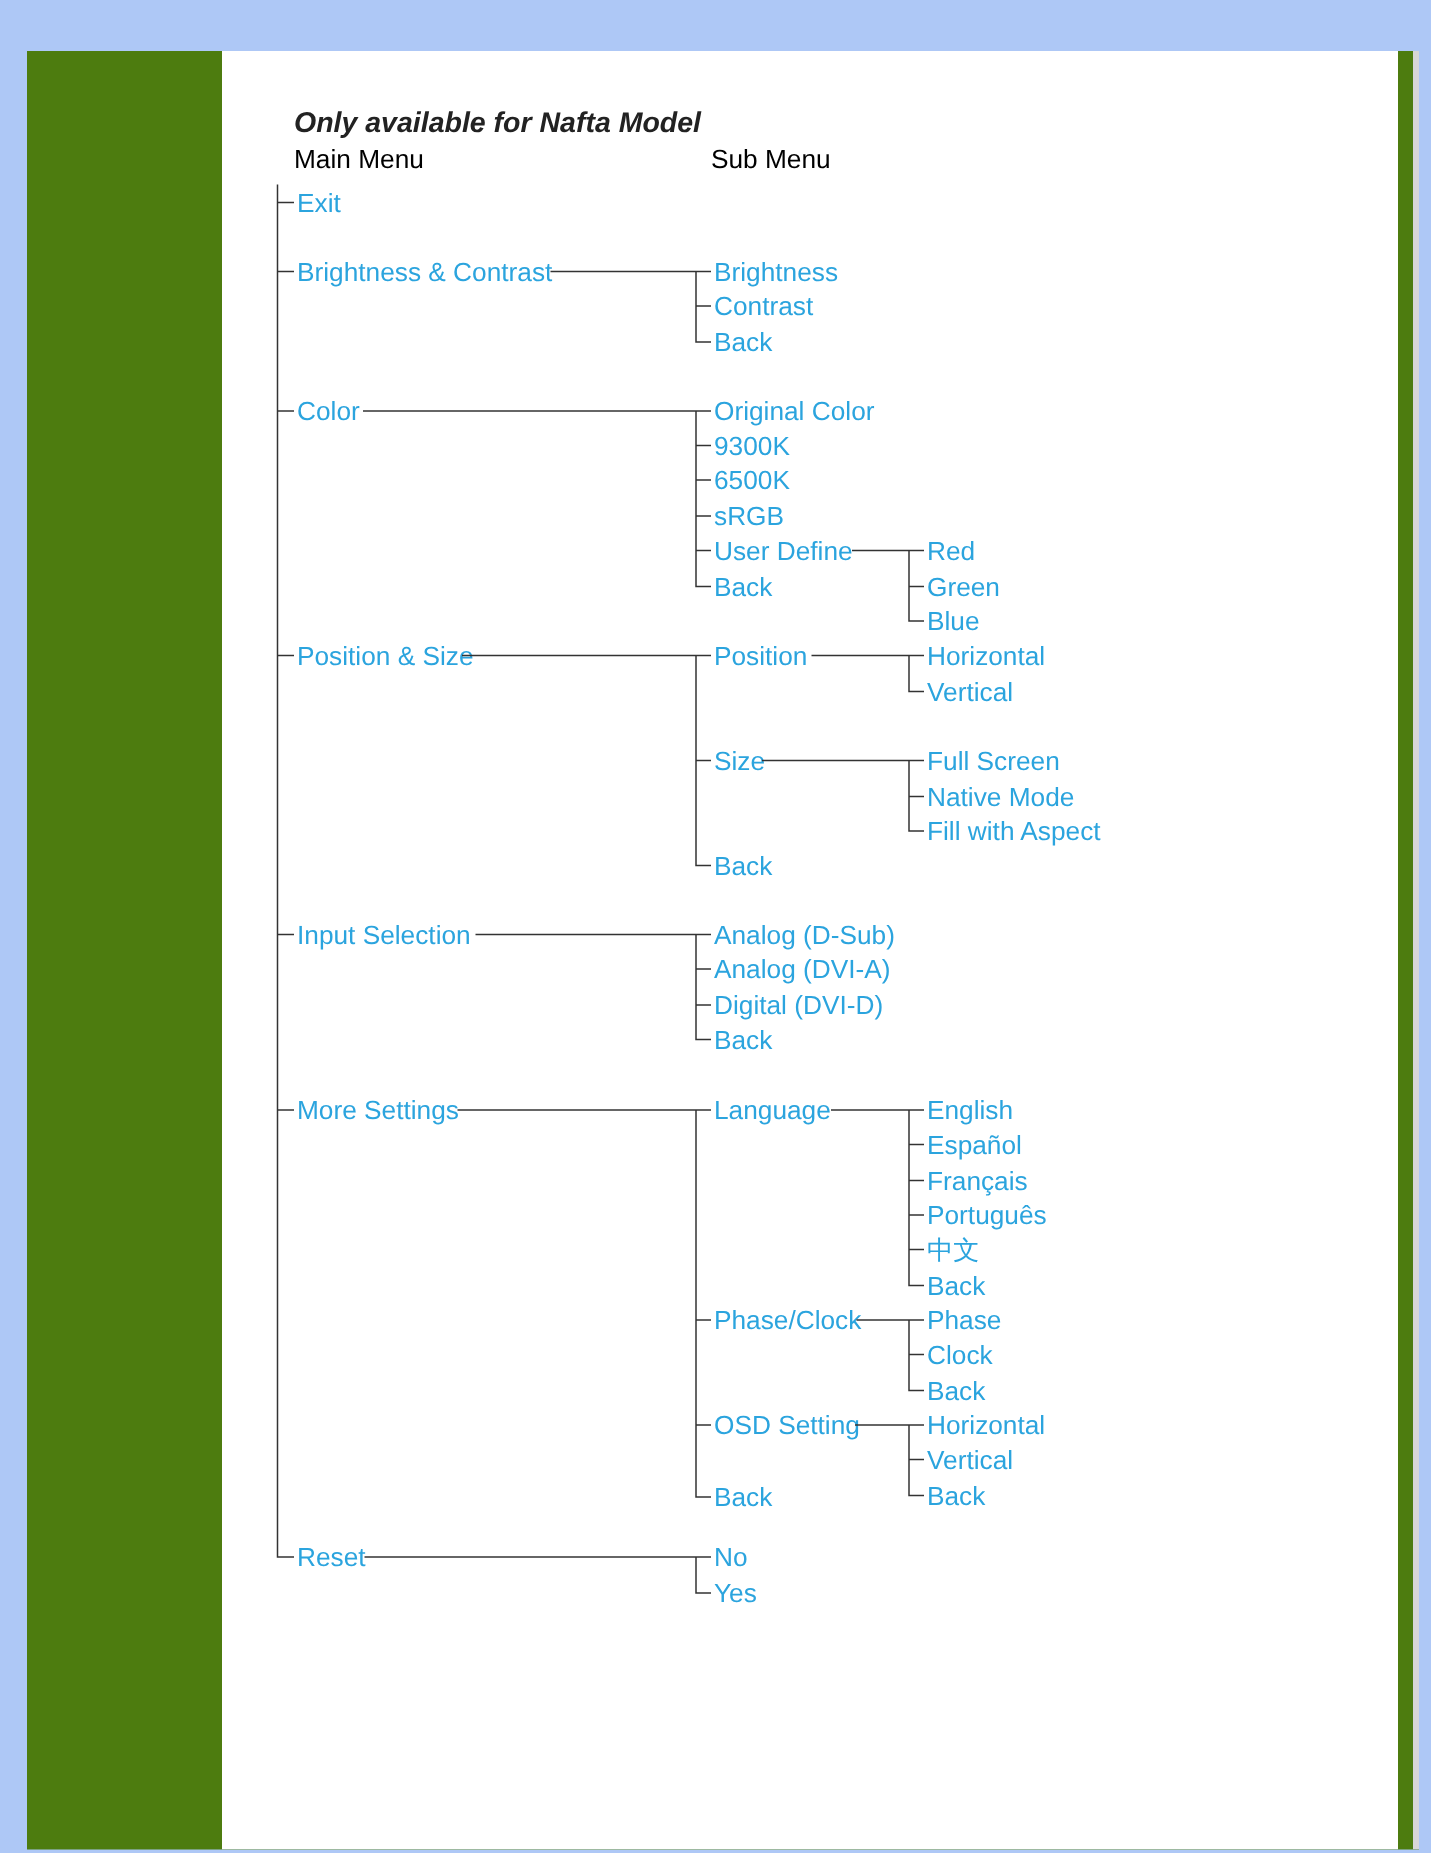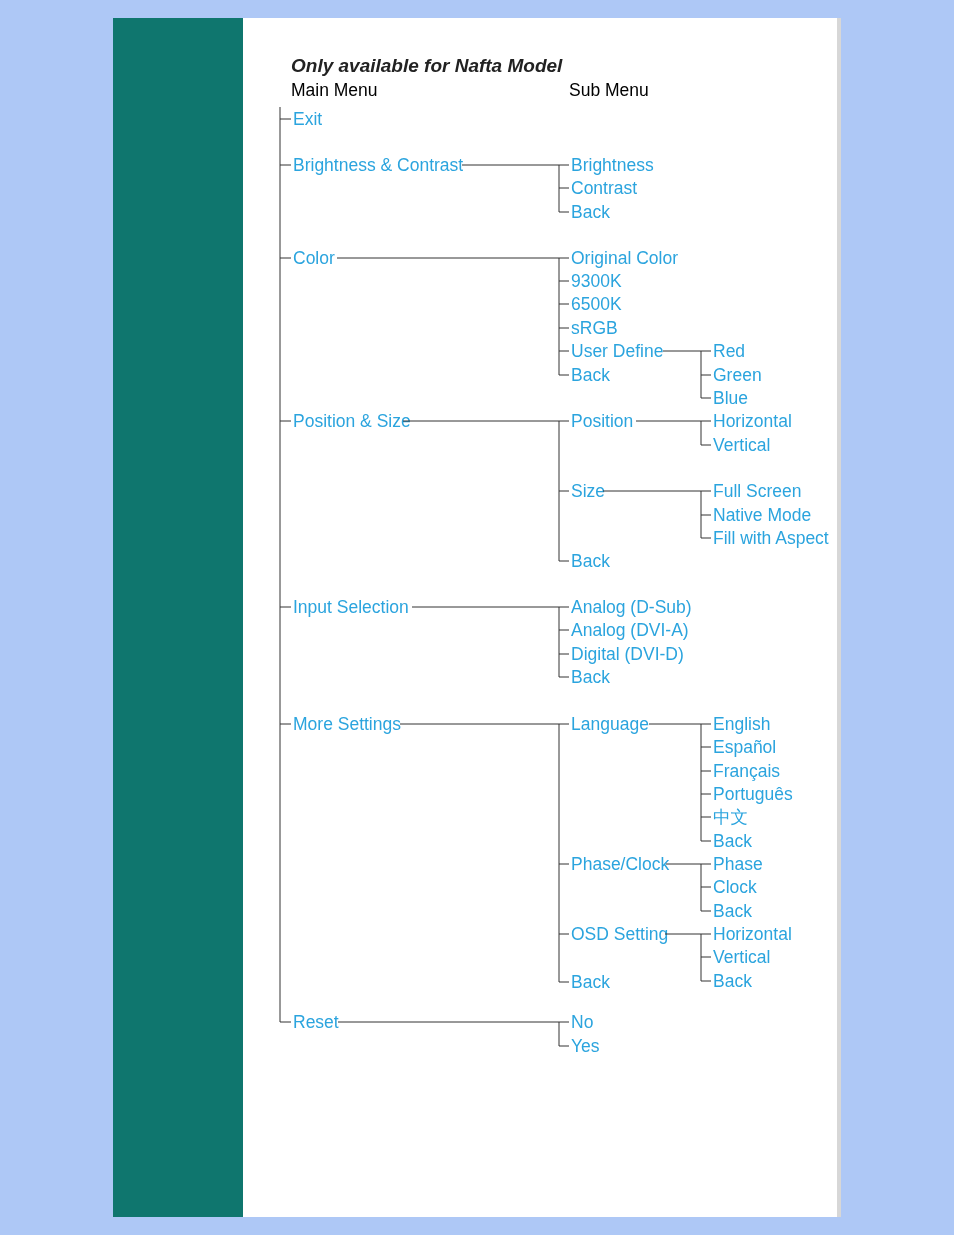--- a/index.html
+++ b/index.html
@@ -8,24 +8,24 @@
     font-family: "Segoe UI", "Myriad Pro", "Helvetica Neue", Arial, sans-serif;
     font-size: 16px;
   }
   body {
     background: #aec8f6;
     padding: 18px;
     box-sizing: border-box;
   }
   .frame {
     position: relative;
-    background: #0f766e;
-    width: 728px;
+    background: #4d7c0f;
+    width: 928px;
     height: 1199px;
-    margin: 0 auto;
+    margin: 16px auto;
     overflow: hidden;
   }
   .page {
     position: absolute;
     left: 130px;
     top: 0;
     width: 784px;
     height: 1199px;
     background: #fff;
   }

